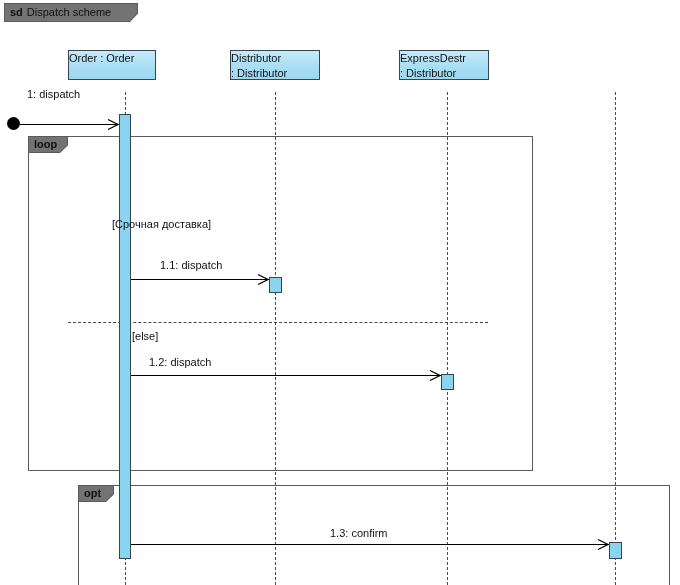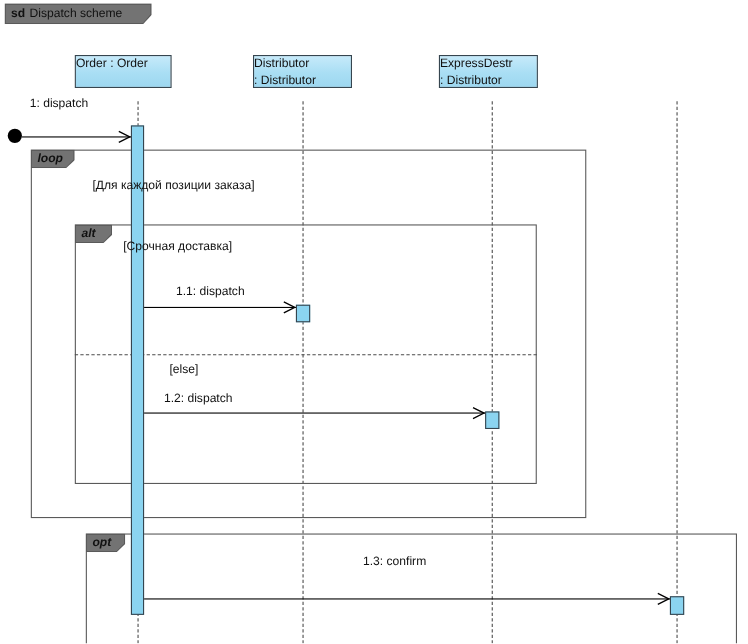--- a/index.html
+++ b/index.html
@@ -19,21 +19,21 @@
        clip-path:polygon(0 0,100% 0,100% 52%,calc(100% - 7px) 100%,0 100%);
        display:flex;align-items:center;padding:0 9px 1px 5px;font-weight:bold;white-space:nowrap;}
   
   .lifeline{position:absolute;top:92px;height:493px;width:0;border-left:1px dashed #4b4b4b;z-index:1;}
   
   .headbox{position:absolute;top:50px;height:30px;z-index:4;text-align:left;
        background:linear-gradient(180deg,#c6eafa 0%,var(--lifeline-fill) 55%,#9dd7f0 100%);
        border:1px solid var(--shape-border);padding-top:0;line-height:15px;}
   .headbox span{display:block;}
   
-  .frame{position:absolute;border:1px solid var(--frame-border);background:transparent;z-index:2;font-style:italic;}
+  .frame{position:absolute;border:1px solid var(--frame-border);background:transparent;z-index:2;}
   .divider{position:absolute;height:0;border-top:1px dashed #4b4b4b;z-index:2;}
   .guard{position:absolute;z-index:6;white-space:nowrap;}
   
   .activation{position:absolute;background:var(--activation-fill);
        border:1px solid var(--shape-border);z-index:5;}
   
   .msg-line{position:absolute;height:0;border-top:1px solid var(--line);z-index:6;}
   .msg-label{position:absolute;z-index:6;white-space:nowrap;}
   .chev{position:absolute;z-index:6;}
   .found-circle{position:absolute;width:13px;height:13px;border-radius:50%;background:#000;z-index:6;}
@@ -68,30 +68,24 @@
   <div class="headbox" style="left:399px;width:90px;">
     <span>ExpressDestr</span>
     <span>: Distributor</span>
   </div>
 
   <div class="frame" style="left:28px;top:136px;width:505px;height:335px;">
     <div class="tab" style="left:-1px;top:-1px;width:40px;height:17px;">
       <div class="tab-inner">loop</div>
     </div>
   </div>
-  <div class="guard" style="left:84px;top:163px;">[Для каждой позиции заказа]</div>
 
-  <div class="frame" style="left:68px;top:204px;width:420px;height:236px;">
-    <div class="tab" style="left:-1px;top:-1px;width:34px;height:17px;">
-      <div class="tab-inner">alt</div>
-    </div>
-  </div>
   <div class="guard" style="left:112px;top:218px;">[Срочная доставка]</div>
   <div class="divider" style="left:68px;top:322px;width:420px;"></div>
-  <div class="guard" style="left:114px;top:330px;padding-left:40px;">[else]</div>
+  <div class="guard" style="left:132px;top:330px;">[else]</div>
 
   <div class="frame" style="left:78px;top:485px;width:592px;height:120px;">
     <div class="tab" style="left:-1px;top:-1px;width:36px;height:17px;text-align:right;">
       <div class="tab-inner">opt</div>
     </div>
   </div>
 
   <div class="activation" style="left:119px;top:114px;width:12px;height:445px;"></div>
   <div class="activation" style="left:269px;top:277px;width:13px;height:16px;"></div>
   <div class="activation" style="left:441px;top:374px;width:13px;height:16px;"></div>
@@ -120,16 +114,16 @@
       <path d="M1,1.5 L11,6.5 L1,11.5" fill="none" stroke="#000" stroke-width="1.2"></path>
     </svg>
     <div class="msg-label" style="left:149px;top:356px;">1.2: dispatch</div>
   </div>
 
   <div>
     <div class="msg-line" style="left:131px;top:544px;width:478px;"></div>
     <svg class="chev" style="left:597px;top:538px;" width="12" height="13">
       <path d="M1,1.5 L11,6.5 L1,11.5" fill="none" stroke="#000" stroke-width="1.2"></path>
     </svg>
-    <div class="msg-label" style="left:330px;top:505px;">1.3: confirm</div>
+    <div class="msg-label" style="left:330px;top:527px;">1.3: confirm</div>
   </div>
 
 </div>
 
 </body></html>

